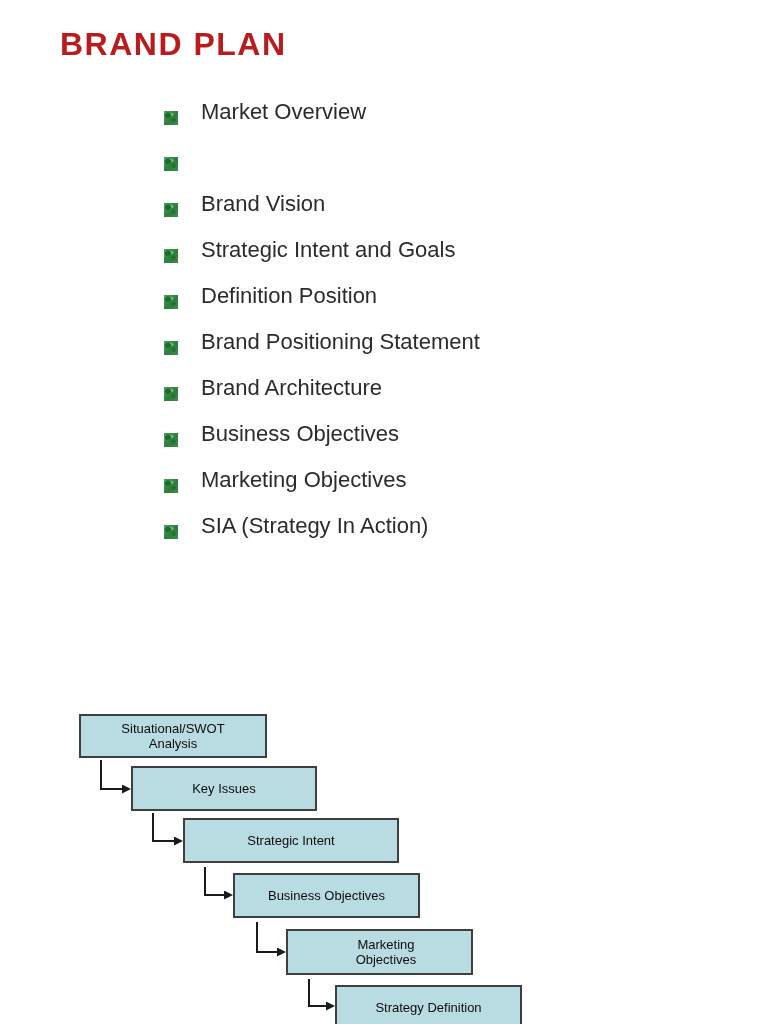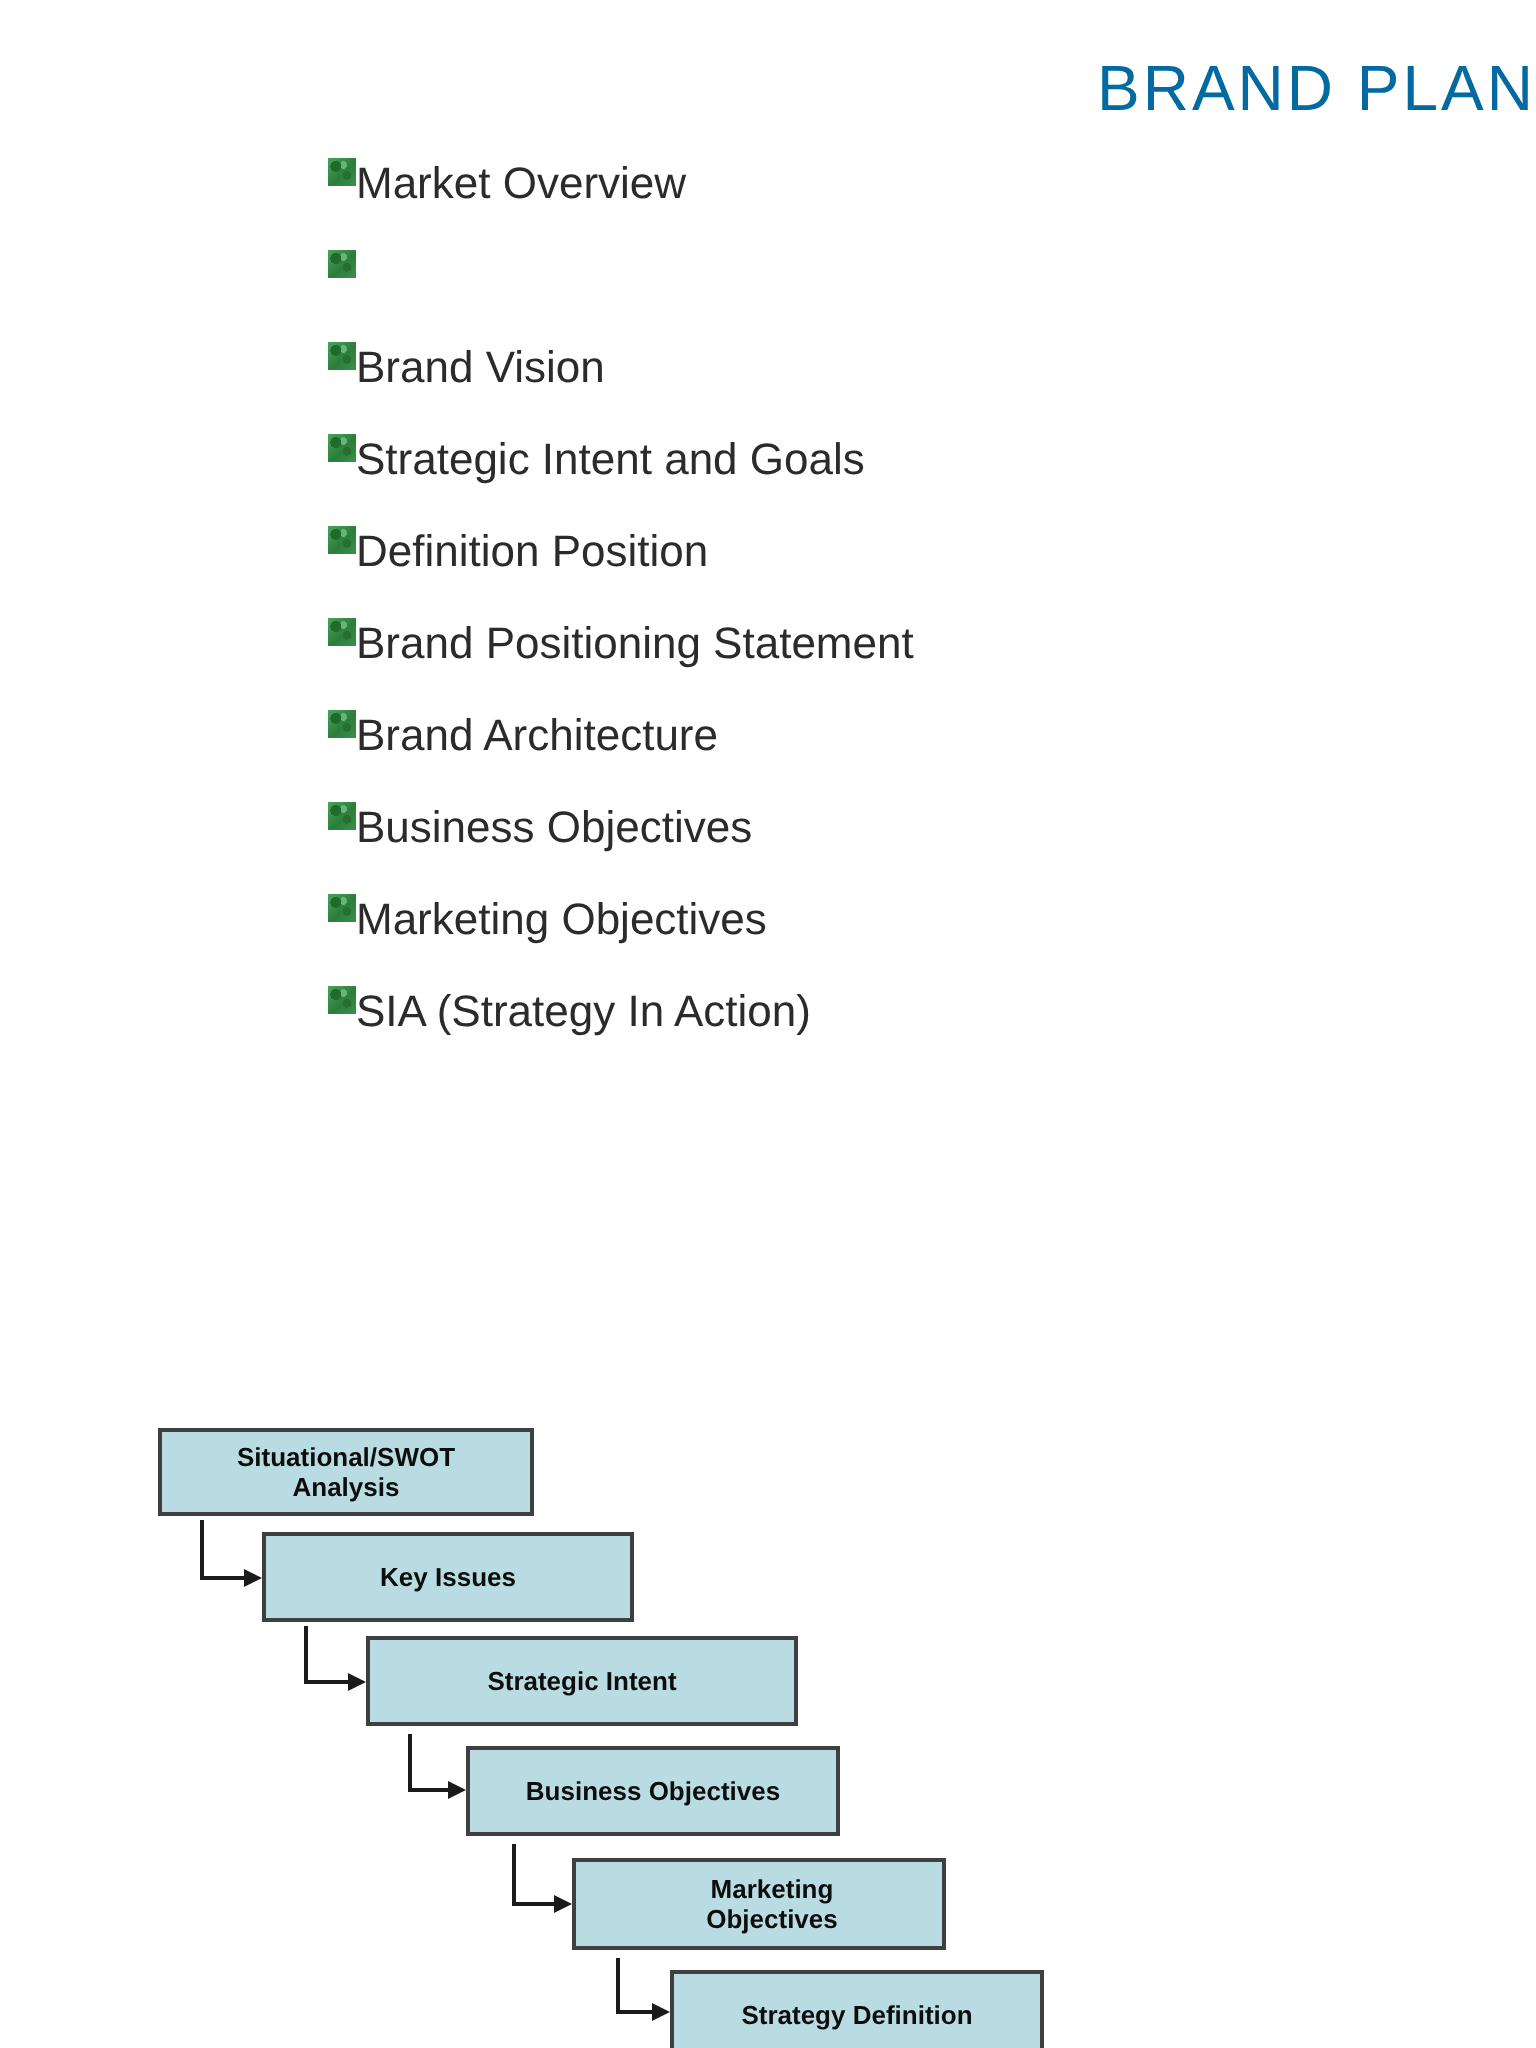--- a/index.html
+++ b/index.html
@@ -13,37 +13,38 @@
     font-family: "Liberation Sans", sans-serif;
     color: #1f1f1f;
   }
 
   
   .slide1-title {
     position: absolute;
     top: 26px;
     left: 60px;
     right: 0;
-    text-align: right;
+    text-align: left;
     font-size: 32px;
-    font-weight: 400;
+    font-weight: 700;
     letter-spacing: 1.5px;
-    color: #0369a1;
+    color: #b91c1c;
     white-space: nowrap;
   }
   .bullet-list {
     position: absolute;
     top: 79px;
     left: 164px;
     list-style: none;
   }
   .bullet-list li {
     height: 46px;
     display: flex;
-    align-items: flex-start;
+    align-items: flex-end;
+    gap: 23px;
   }
   .bullet-square {
     flex: 0 0 auto;
     width: 14px;
     height: 14px;
     background:
       radial-gradient(circle at 28% 30%, #1e6a2f 0 19%, rgba(0,0,0,0) 20%),
       radial-gradient(circle at 68% 62%, #256f33 0 16%, rgba(0,0,0,0) 17%),
       radial-gradient(circle at 55% 25%, #67b573 0 14%, rgba(0,0,0,0) 15%),
       linear-gradient(135deg, #4aa45a 0%, #2c7d3c 55%, #3a9149 100%);
@@ -67,21 +68,21 @@
   }
   .flow-step {
     position: absolute;
     background: #b9dce2;
     border: 2px solid #3f3f3f;
     display: flex;
     align-items: center;
     justify-content: center;
     text-align: center;
     font-size: 13px;
-    font-weight: 700;
+    font-weight: 400;
     color: #0d0d0d;
     line-height: 15px;
     white-space: pre-line;
   }
   .pos-1 { left: 79px;  top: 714px; width: 188px; height: 44px; }
   .pos-2 { left: 131px; top: 766px; width: 186px; height: 45px; text-align: right; }
   .pos-3 { left: 183px; top: 818px; width: 216px; height: 45px; }
   .pos-4 { left: 233px; top: 873px; width: 187px; height: 45px; }
   .pos-5 { left: 286px; top: 929px; width: 187px; height: 46px; padding-left: 13px; }
   .pos-6 { left: 335px; top: 985px; width: 187px; height: 44px; }

